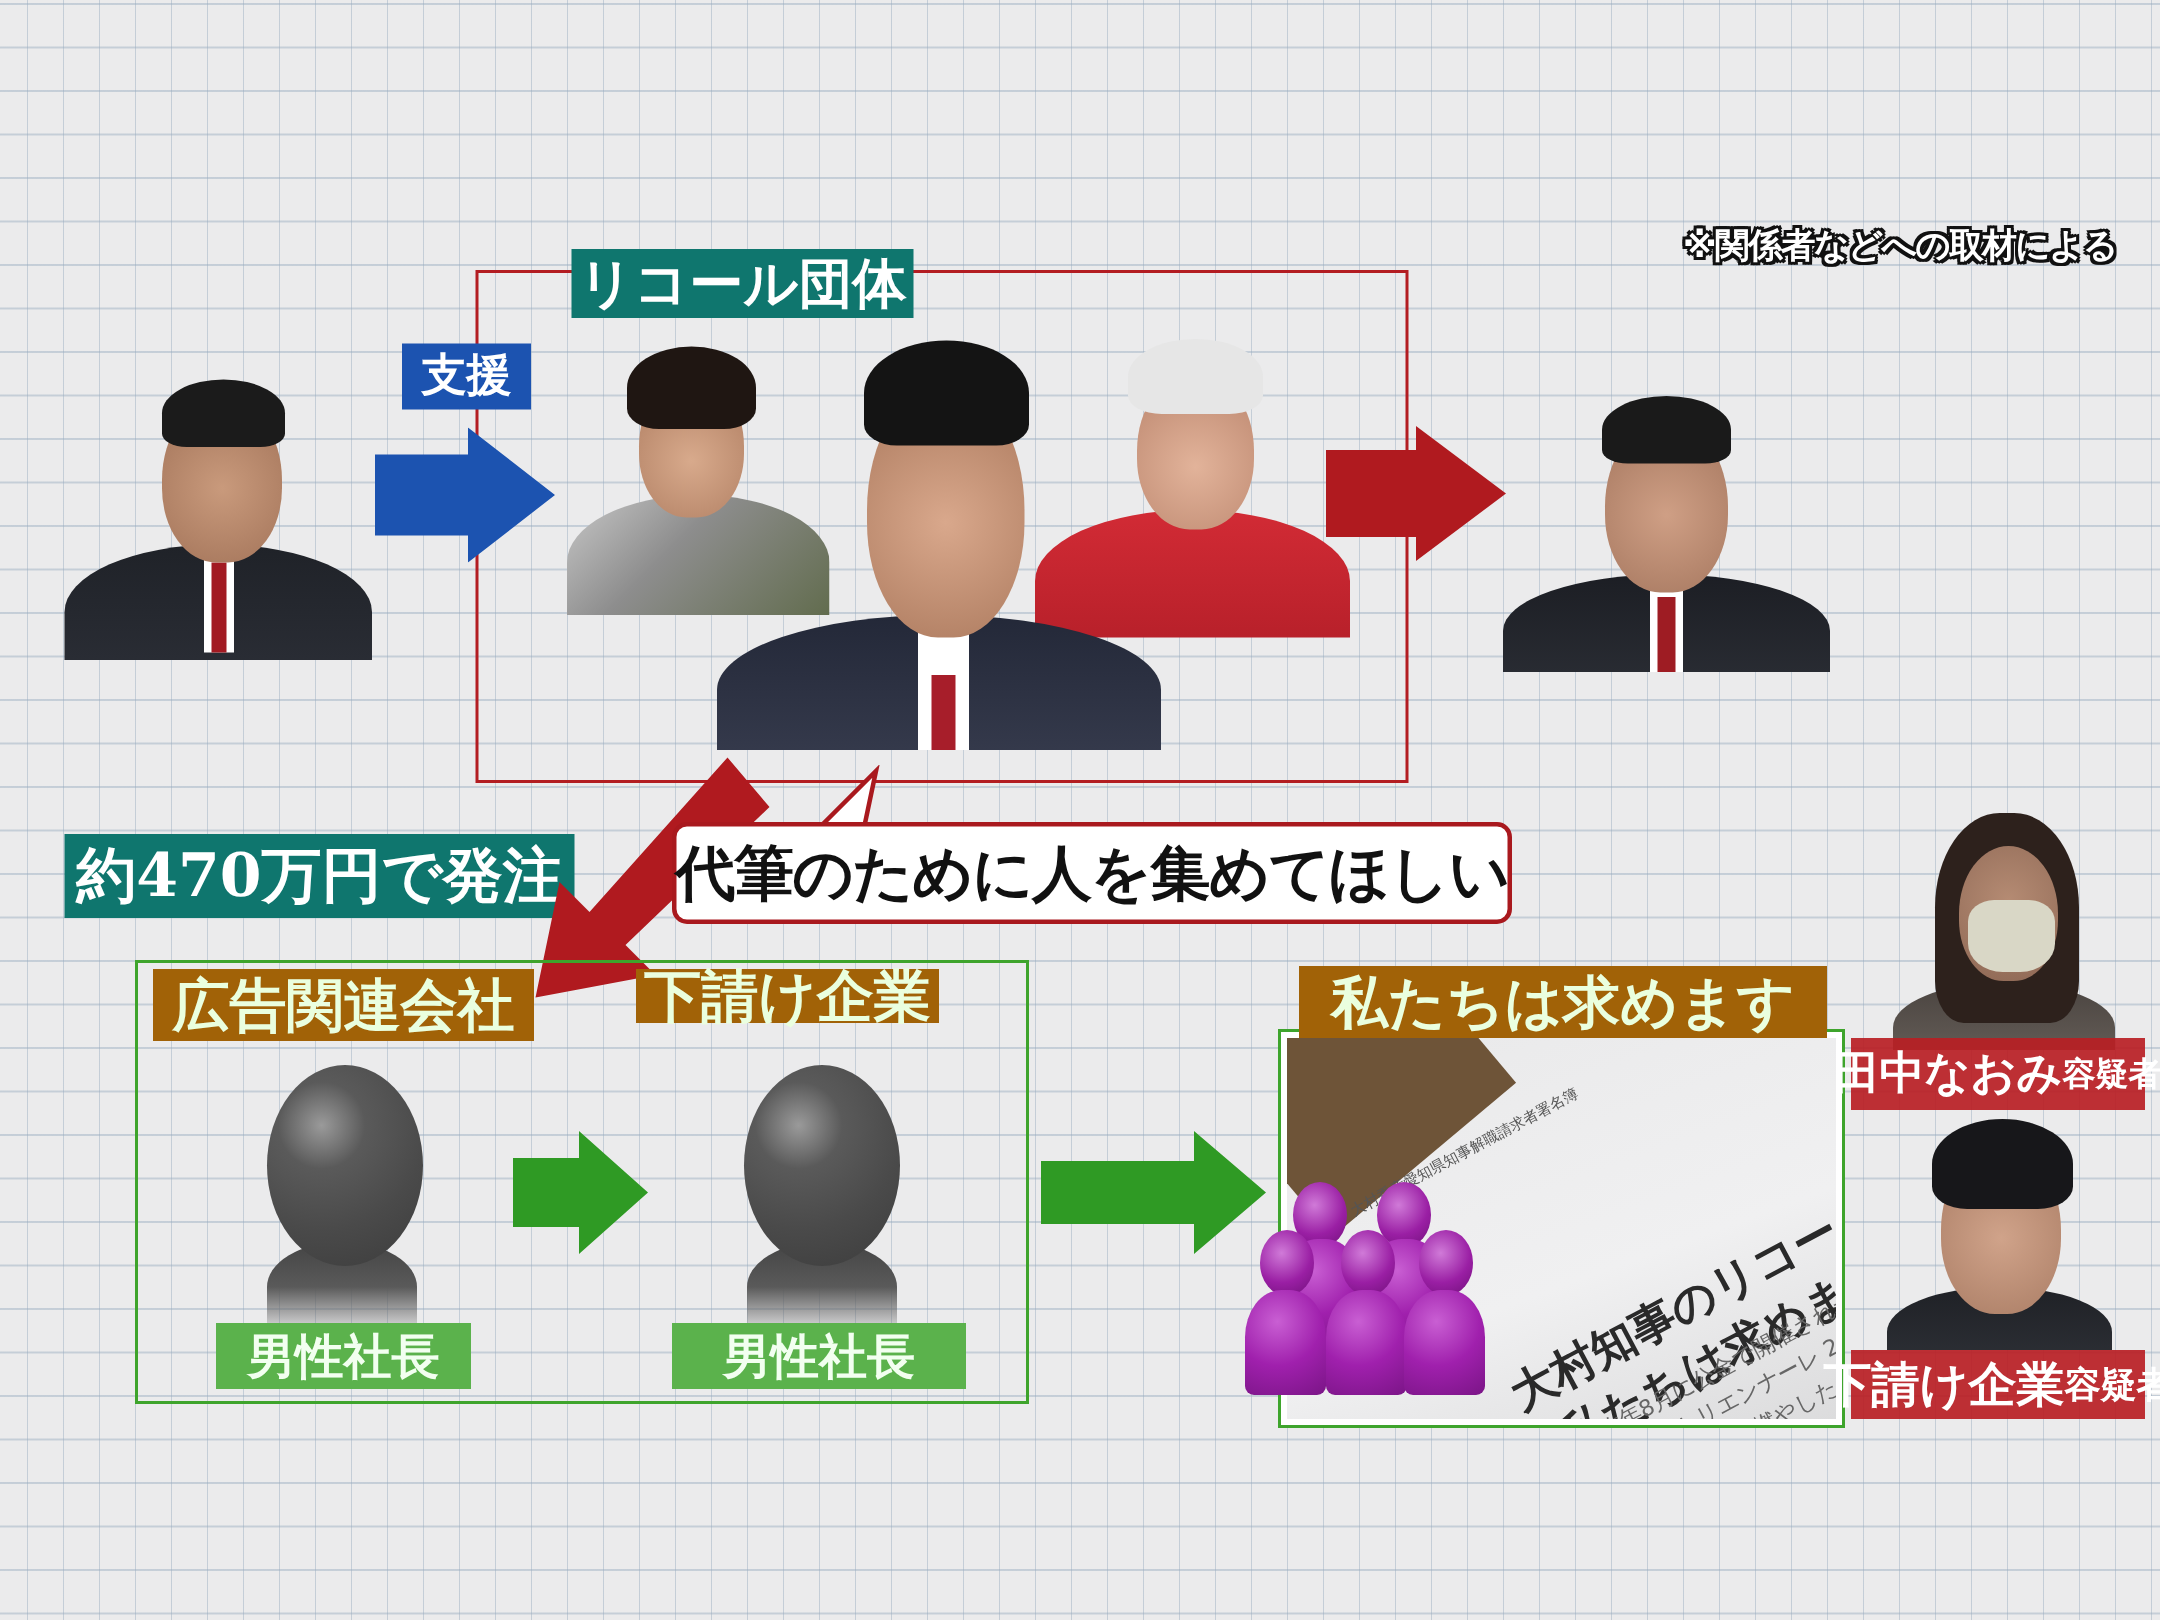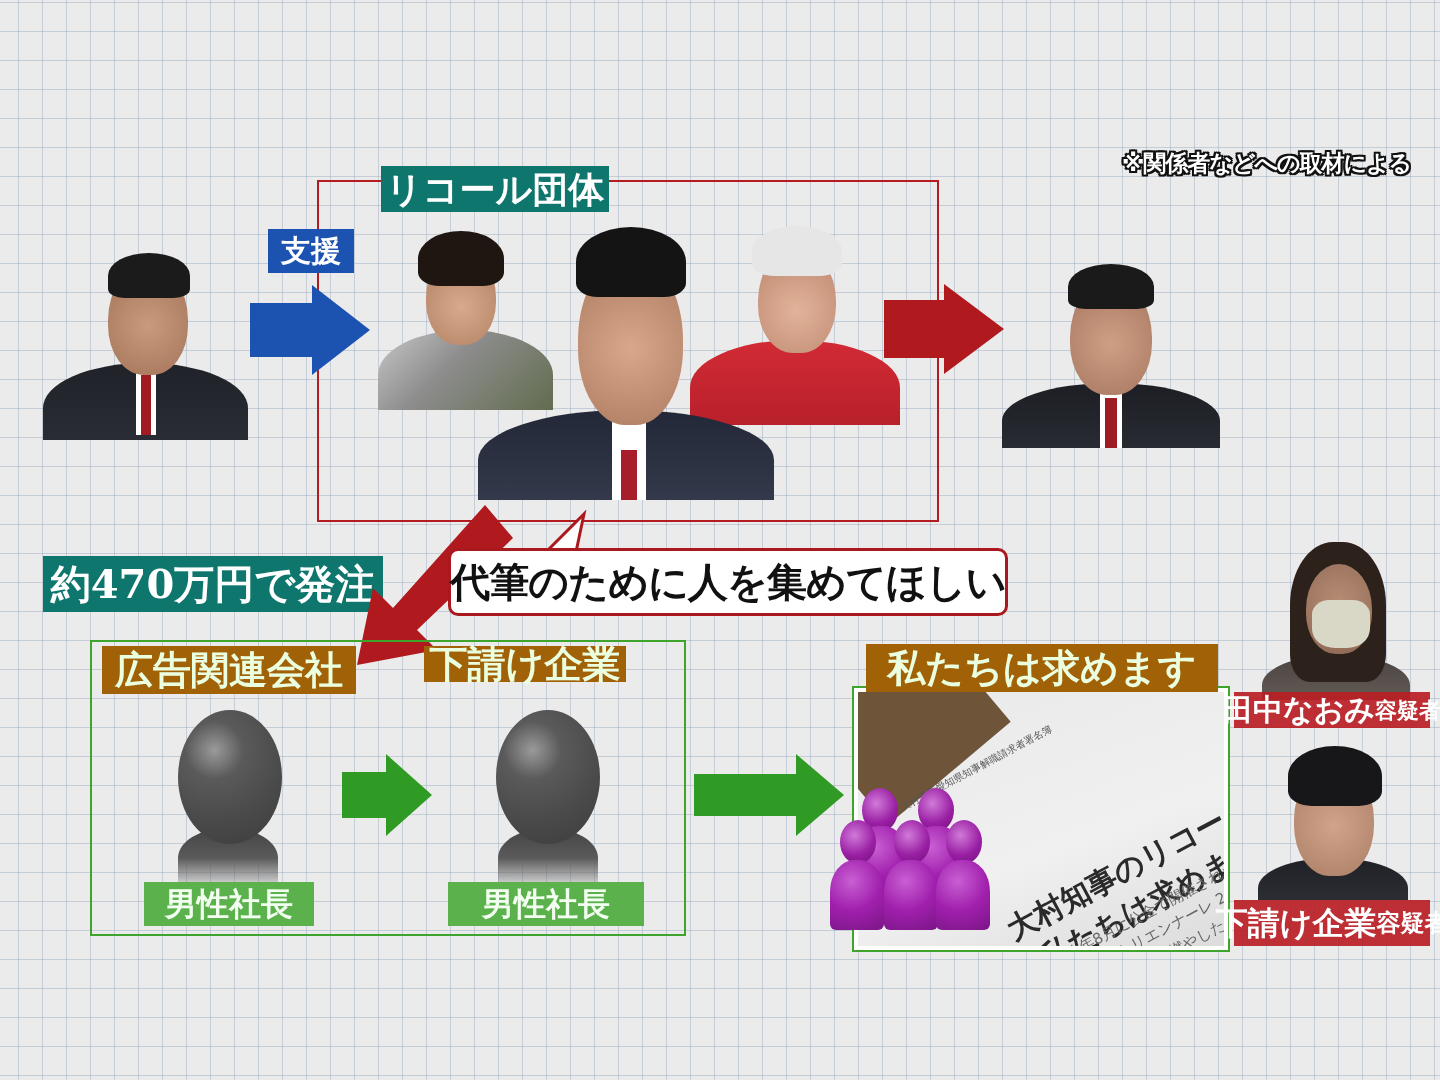--- a/index.html
+++ b/index.html
@@ -190,21 +190,21 @@
       <div class="pb" style="left:-10px;top:40px;"></div>
     </div>
 </div>
 
 <div class="abs photo" style="left:1262px;top:540px;width:148px;height:160px;">
   <div class="body" style="left:0px;top:115px;width:148px;height:60px;background:linear-gradient(#4a4440,#6a625c);"></div>
   <div class="head" style="left:28px;top:2px;width:96px;height:140px;background:#2d211c;border-radius:45% 45% 20% 20%;"></div>
   <div class="head" style="left:44px;top:24px;width:66px;height:90px;background:radial-gradient(circle at 50% 40%, #b58b73, #8d6754);"></div>
   <div class="abs" style="left:50px;top:60px;width:58px;height:48px;background:#d9d7c6;border-radius:30% 30% 40% 40%;"></div>
 </div>
-<div class="abs label lbl-suspect" style="left:1234px;top:692px;width:196px;height:36px;font-size:30px;text-align:right;">
+<div class="abs label lbl-suspect" style="left:1234px;top:692px;width:196px;height:48px;font-size:30px;text-align:right;">
   <span>田中なおみ</span>
     <span style="font-size:22px;">容疑者</span>
 </div>
 
 <div class="abs photo" style="left:1258px;top:740px;width:150px;height:160px;">
   <div class="body" style="left:0px;top:118px;width:150px;height:60px;background:linear-gradient(#1f2126,#2f3238);"></div>
   <div class="head" style="left:36px;top:24px;width:80px;height:112px;background:radial-gradient(circle at 50% 55%, #d0a38a, #a57860);"></div>
   <div class="head" style="left:30px;top:6px;width:94px;height:60px;background:#17171a;border-radius:50% 50% 25% 25%;"></div>
 </div>
 <div class="abs label lbl-suspect" style="left:1234px;top:900px;width:196px;height:46px;font-size:32px;">

